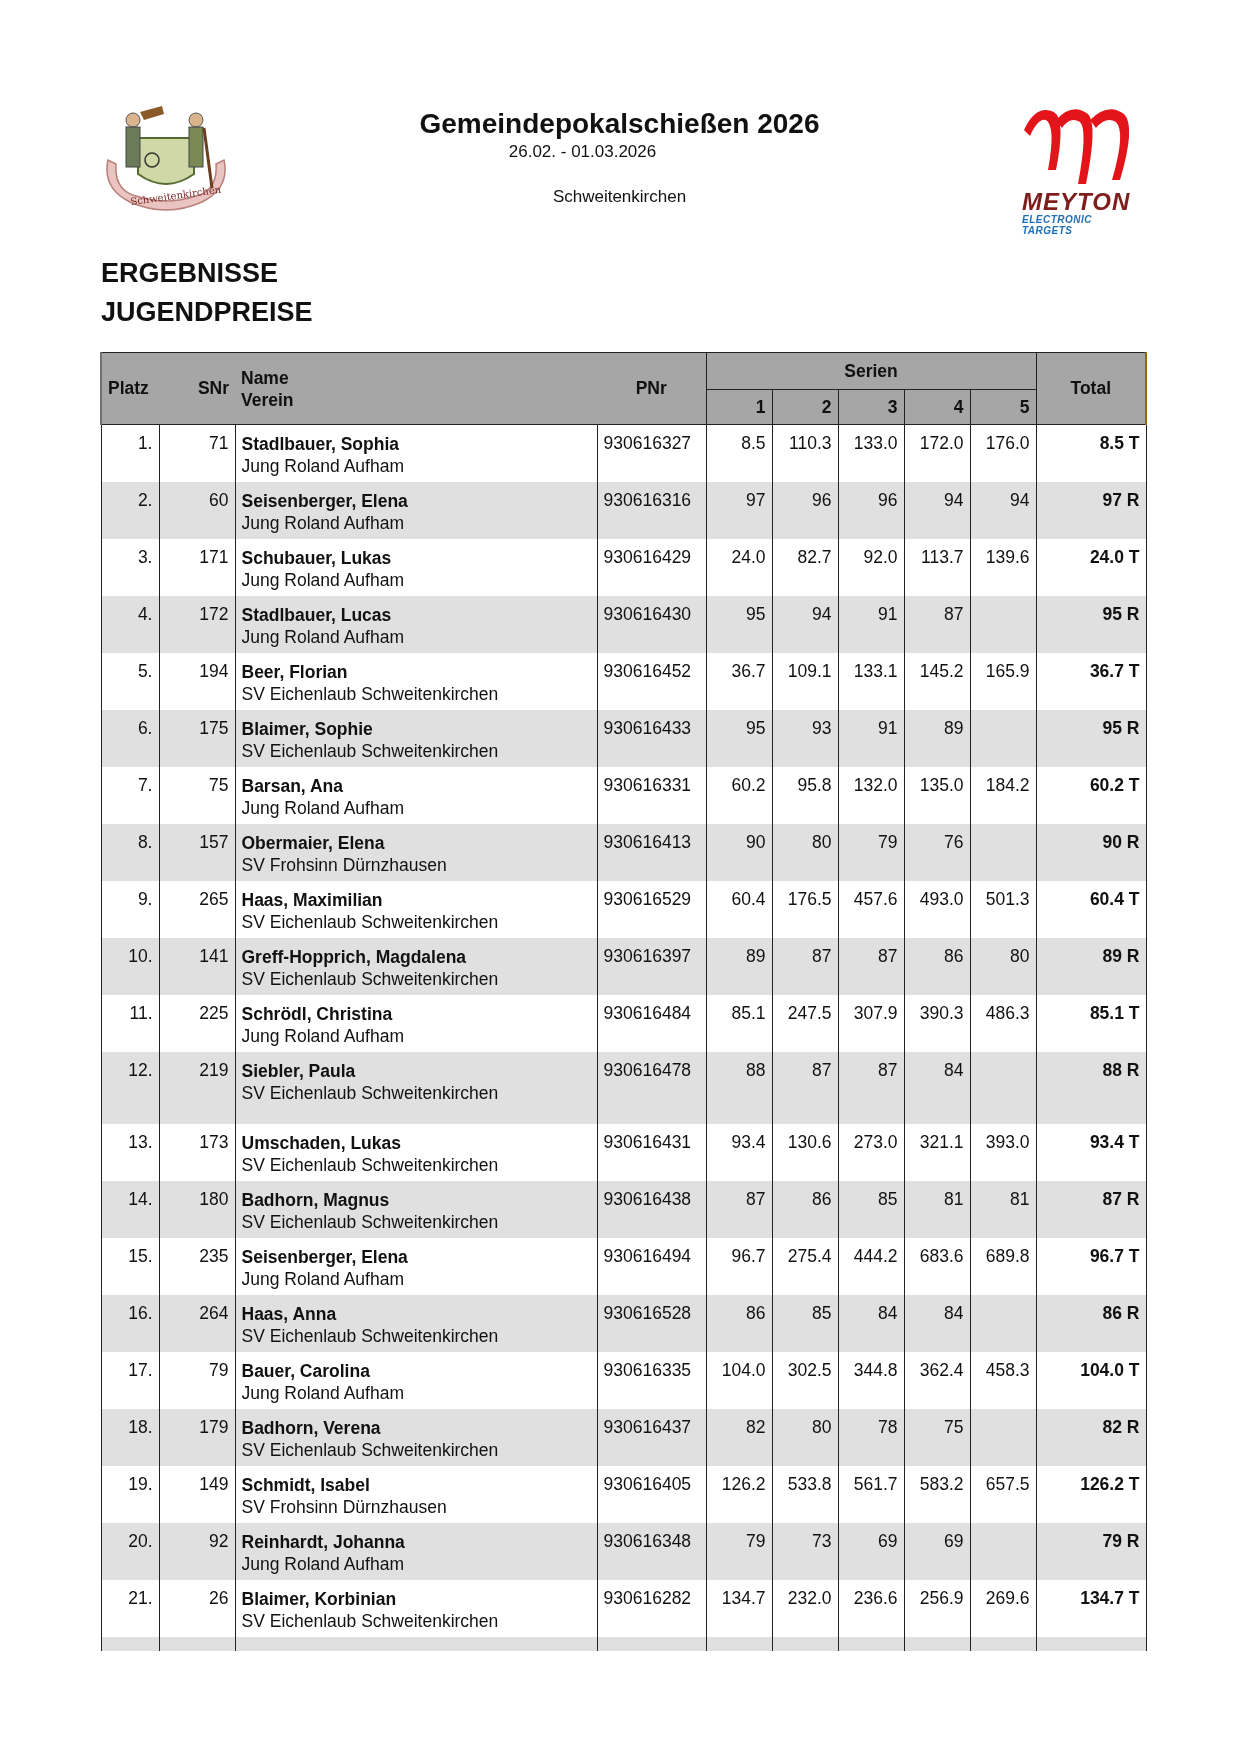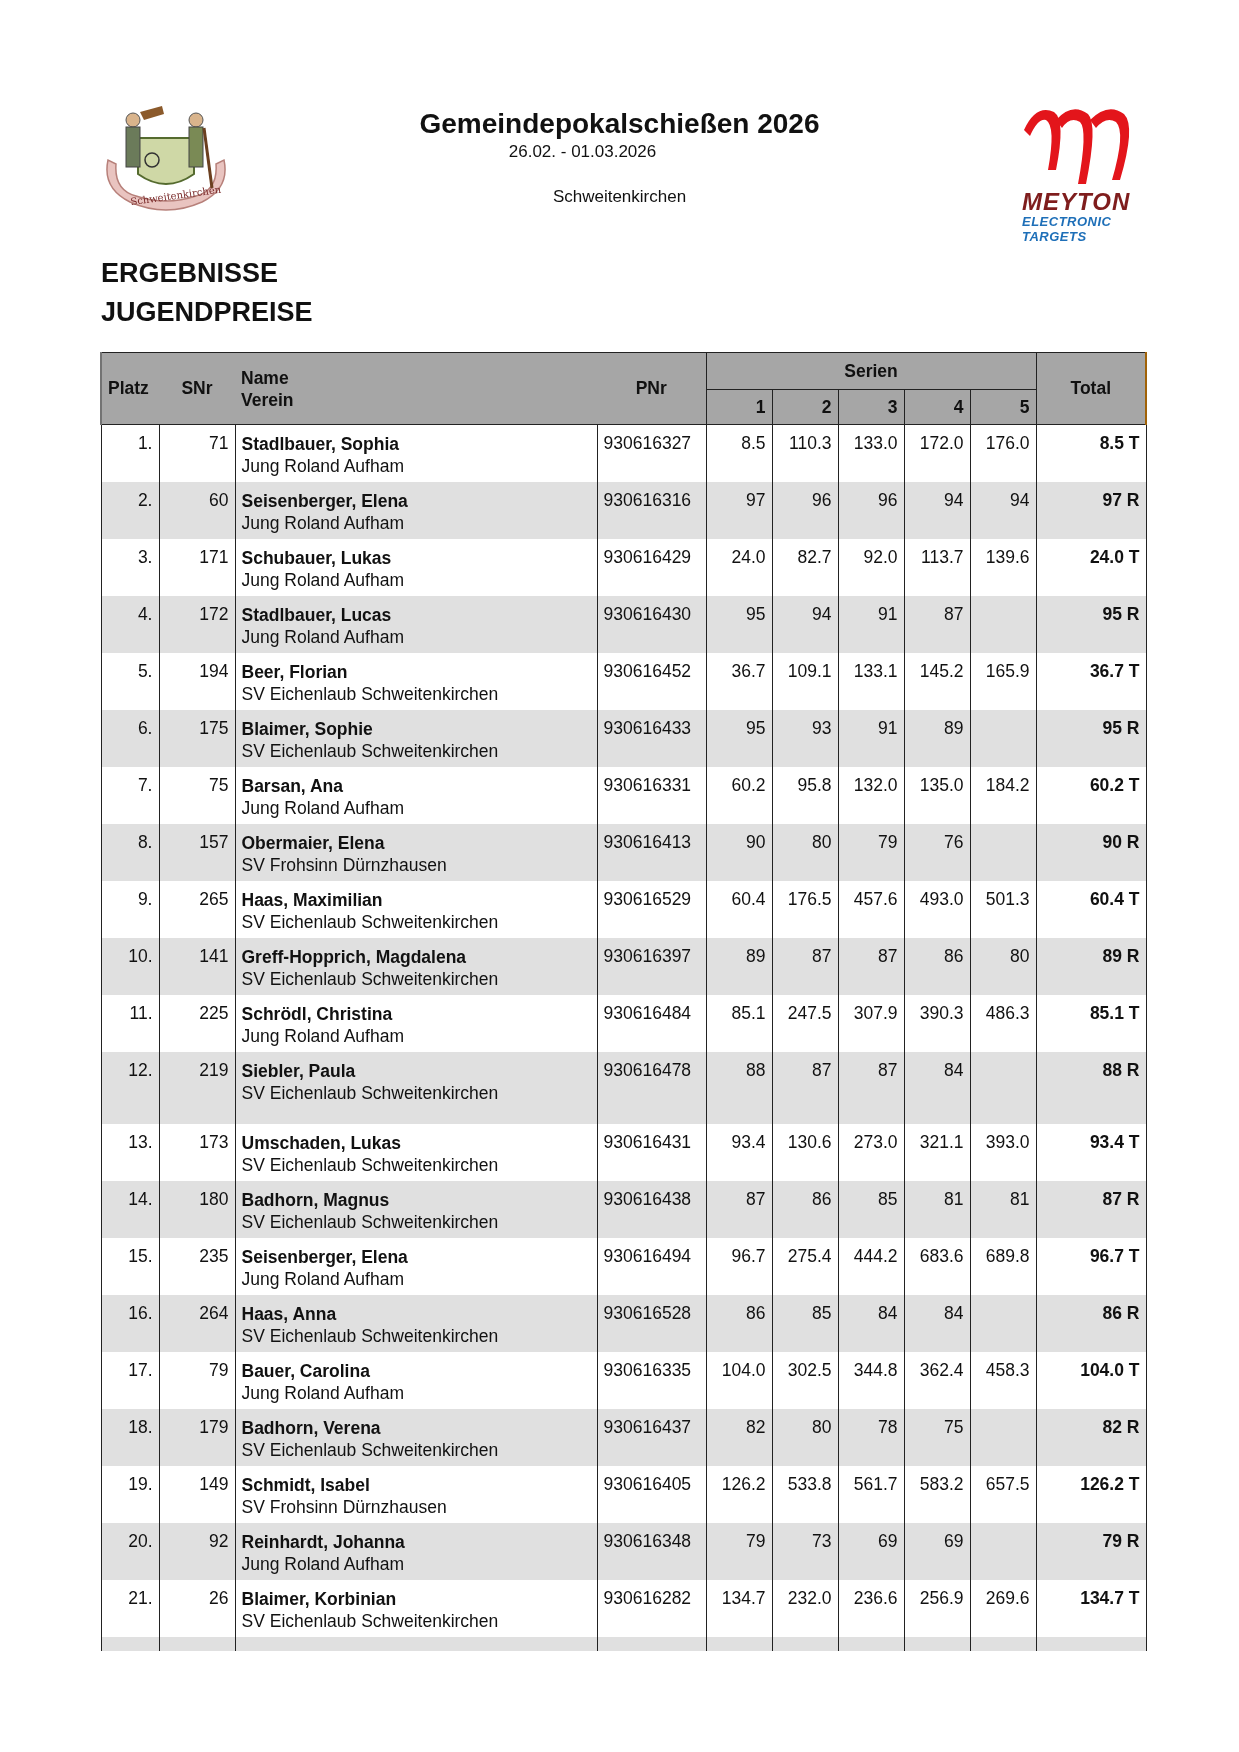--- a/index.html
+++ b/index.html
@@ -50,21 +50,21 @@
 <div class="dates">26.02. - 01.03.2026</div>
 <div class="place">Schweitenkirchen</div>
 
 <div class="logo-right">
   <svg width="126" height="96" viewBox="0 0 126 96">
     <path d="M8 30 Q20 4 38 12 Q50 20 40 70 L32 70 Q40 26 30 20 Q22 18 14 36 Z" fill="#e3151b"></path>
     <path d="M40 20 Q56 2 72 14 Q82 24 70 84 L62 84 Q72 30 64 22 Q54 16 46 28 Z" fill="#e3151b"></path>
     <path d="M74 20 Q92 2 108 14 Q120 26 104 80 L96 80 Q110 32 100 22 Q90 16 80 28 Z" fill="#e3151b"></path>
   </svg>
   <div style="position:absolute;left:6px;top:90px;font-size:24px;font-weight:bold;font-style:italic;color:#7f1d1d;letter-spacing:1px;line-height:24px;">MEYTON</div>
-  <div style="position:absolute;left:6px;top:114px;font-size:13px;font-weight:bold;font-style:italic;color:#1e6fb8;letter-spacing:0.5px;">ELECTRONIC TARGETS</div>
+  <div style="position:absolute;left:6px;top:114px;font-size:10px;font-weight:bold;font-style:italic;color:#1e6fb8;letter-spacing:0.5px;">ELECTRONIC TARGETS</div>
 </div>
 
 <div class="section s1">ERGEBNISSE</div>
 <div class="section s2">JUGENDPREISE</div>
 
 <table>
   <colgroup>
     <col style="width:58px">
       <col style="width:76px">
       <col style="width:362px">
@@ -72,21 +72,21 @@
     <col style="width:66px">
       <col style="width:66px">
       <col style="width:66px">
       <col style="width:66px">
       <col style="width:66px">
     <col style="width:110px">
   </colgroup>
   <thead>
     <tr style="height:37px;">
       <th rowspan="2" class="nb" style="text-align:left;border-left:2px solid #737373;">Platz</th>
-      <th rowspan="2" class="nb" style="text-align:center;">SNr</th>
+      <th rowspan="2" class="nb" style="text-align:right;">SNr</th>
       <th rowspan="2" class="nb" style="text-align:left;line-height:22px;">
         <span style="display:block">Name</span>
         <span style="display:block">Verein</span>
       </th>
       <th rowspan="2" class="nb" style="text-align:center;border-right:1.5px solid #222;">PNr</th>
       <th colspan="5" style="text-align:center;">Serien</th>
       <th rowspan="2" style="text-align:center;border-right:2px solid #a16207;">Total</th>
     </tr>
     <tr style="height:35px;">
       <th class="r">1</th>

